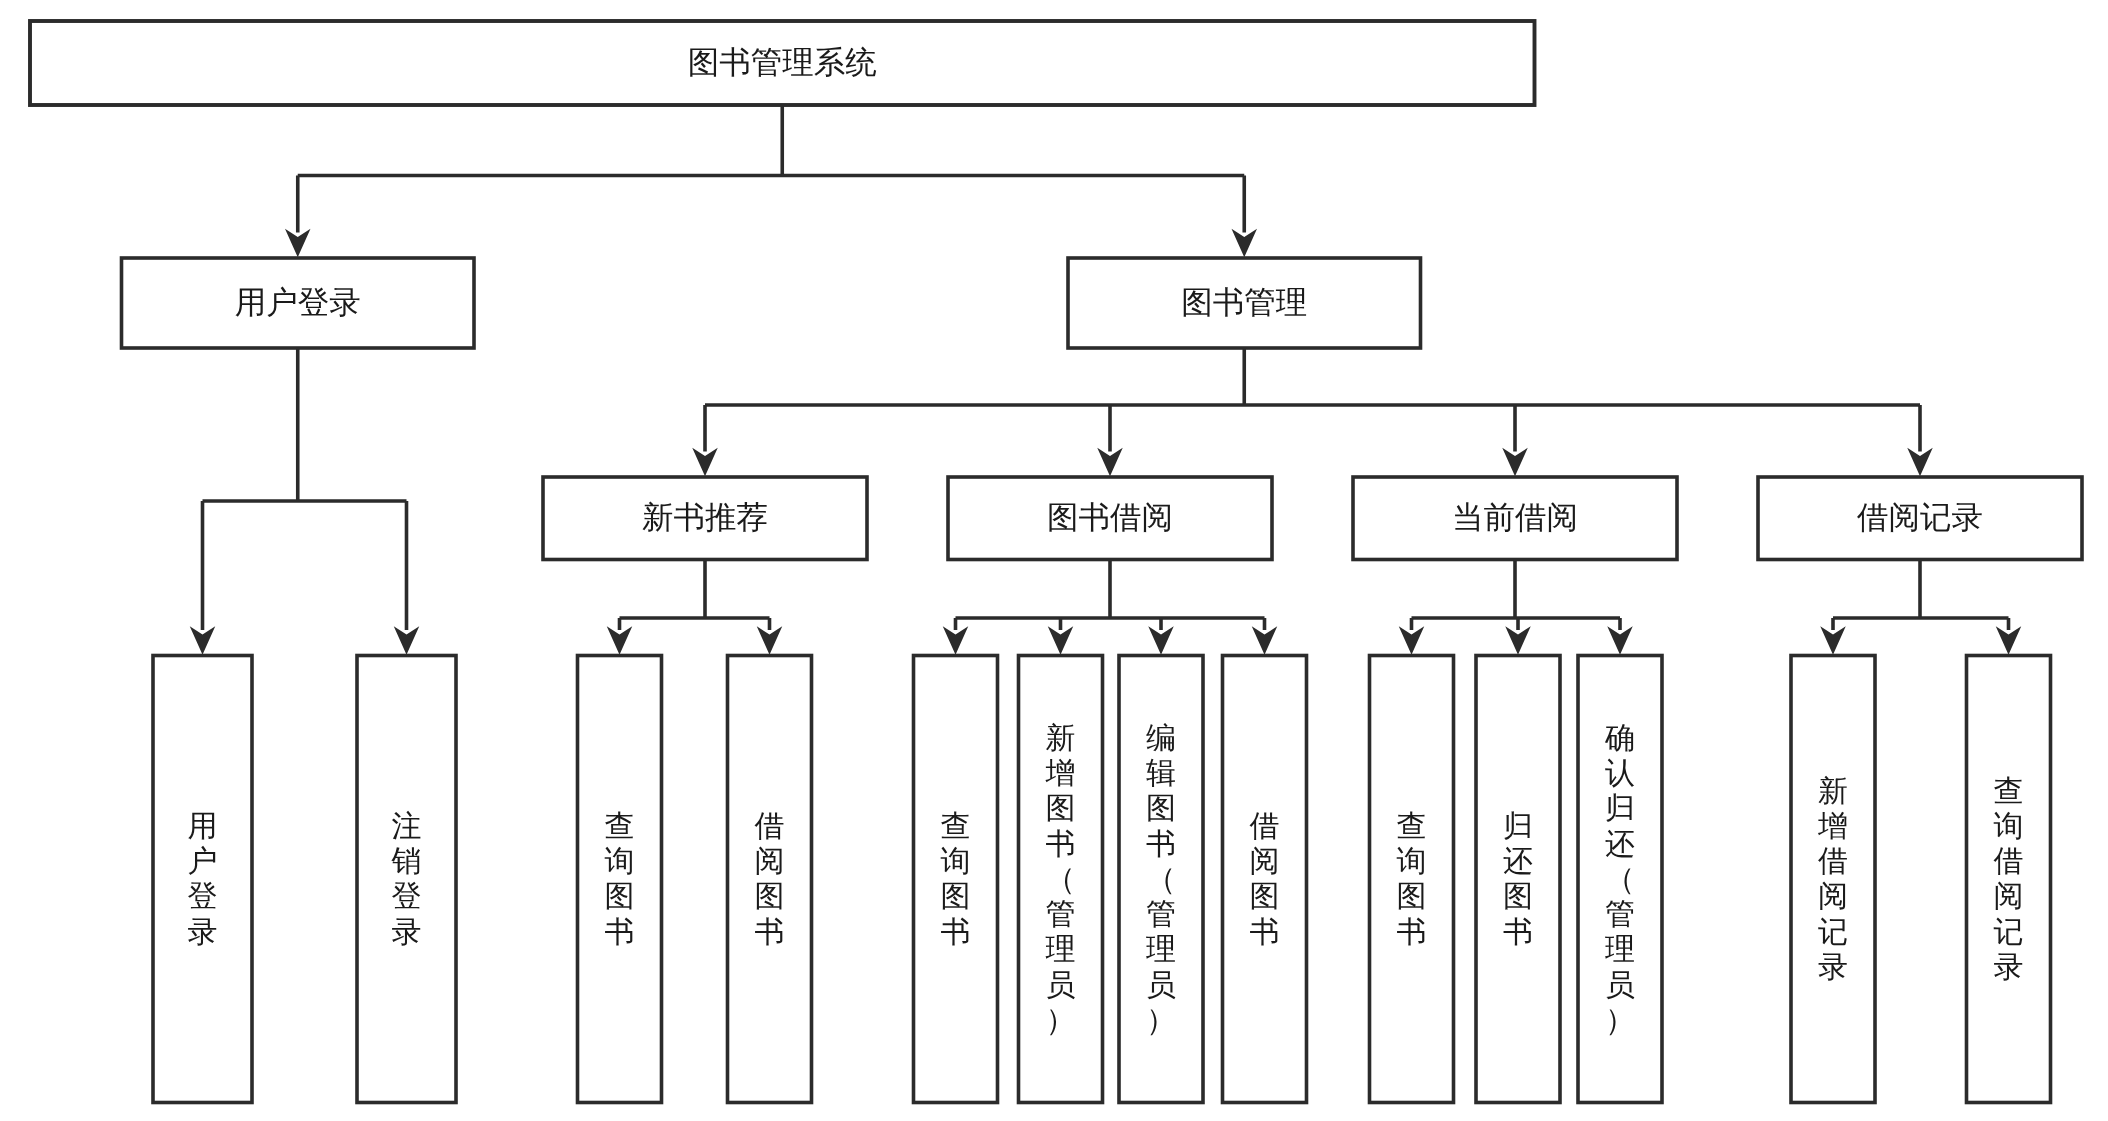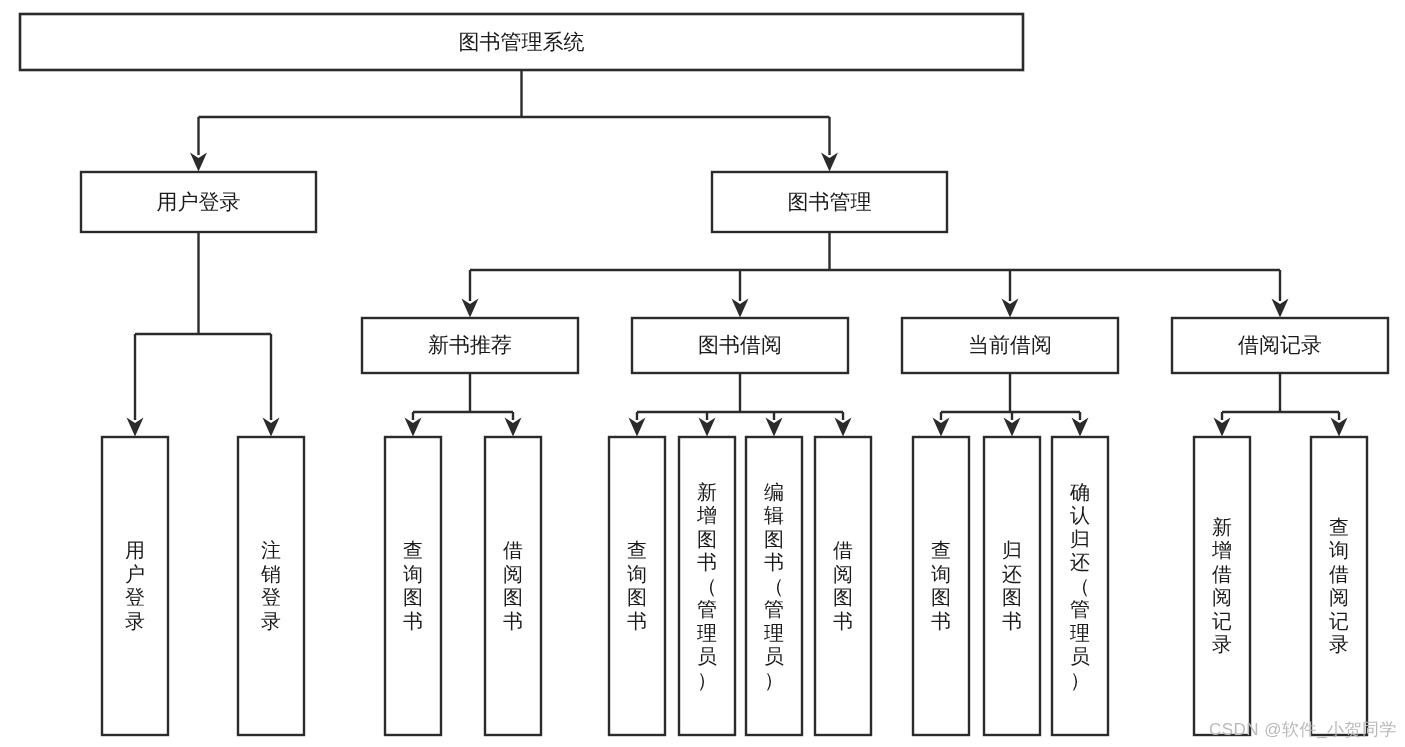--- a/index.html
+++ b/index.html
@@ -206,14 +206,13 @@
         <g>
           <rect x="1194" y="437" width="56" height="298" class="node-rect"></rect>
           <text x="1222" class="node-label-v"><tspan x="1222" y="533.83">新</tspan><tspan x="1222" y="557.33">增</tspan><tspan x="1222" y="580.83">借</tspan><tspan x="1222" y="604.33">阅</tspan><tspan x="1222" y="627.83">记</tspan><tspan x="1222" y="651.33">录</tspan></text>
         </g>
         <g>
           <rect x="1311" y="437" width="56" height="298" class="node-rect"></rect>
           <text x="1339" class="node-label-v"><tspan x="1339" y="533.83">查</tspan><tspan x="1339" y="557.33">询</tspan><tspan x="1339" y="580.83">借</tspan><tspan x="1339" y="604.33">阅</tspan><tspan x="1339" y="627.83">记</tspan><tspan x="1339" y="651.33">录</tspan></text>
         </g>
       </g>
   </svg>
-  <div class="watermark-text">CSDN @软件_小贺同学</div>
 </div>
 
 </body></html>

